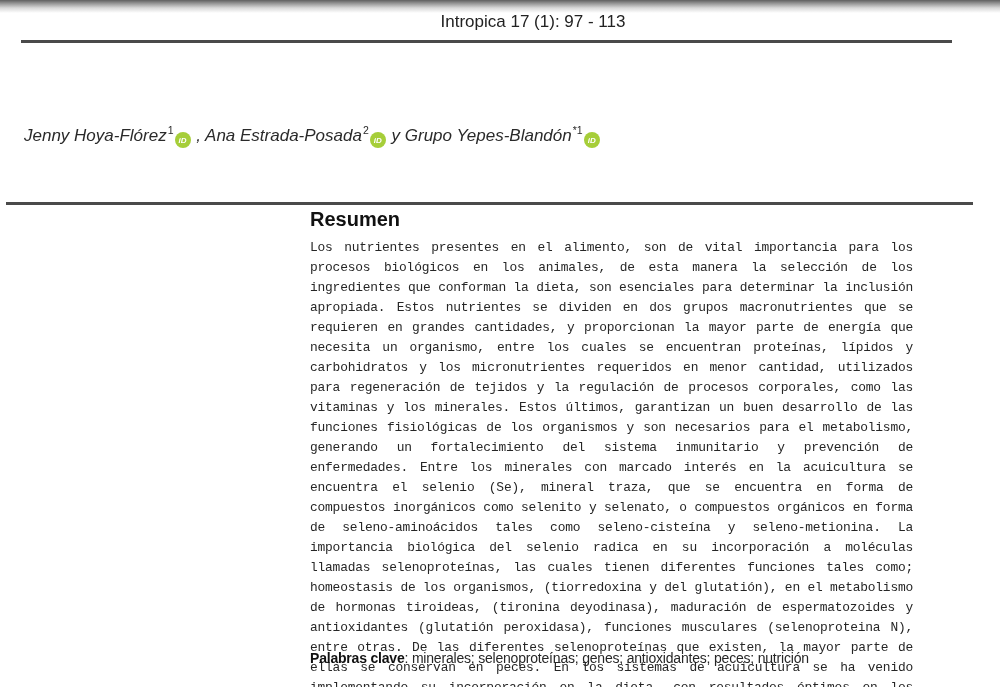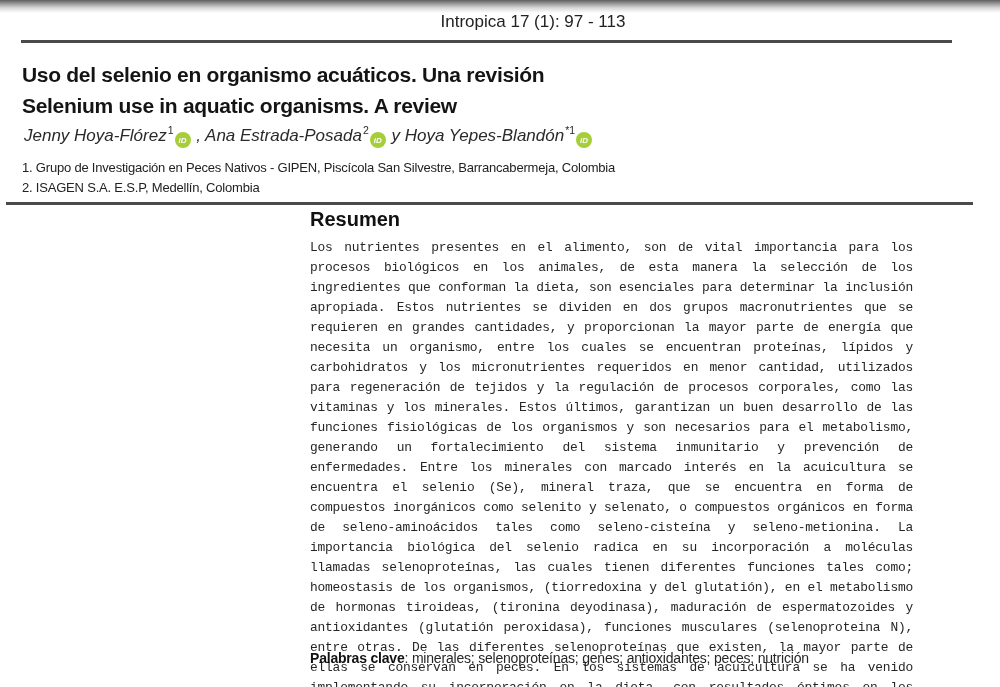--- a/index.html
+++ b/index.html
@@ -119,33 +119,25 @@
 <body>
 
 <div class="page">
 
   <div class="top-shade"></div>
 
   <div class="journal-header">Intropica 17 (1): 97 - 113</div>
 
   <div class="rule rule-1"></div>
 
-  <h1 class="title-block">
-    <span>Uso del selenio en organismo acuáticos. Una revisión</span>
-    <span>Selenium use in aquatic organisms. A review</span>
-  </h1>
 
   <div class="authors-line">
-    <span>Jenny Hoya-Flórez</span><sup>1</sup><span class="orcid-badge">iD</span><span class="author-sep"> , </span><span>Ana Estrada-Posada</span><sup>2</sup><span class="orcid-badge">iD</span><span class="author-sep"> y </span><span>Hoya Yepes-Blandón</span><sup>*1</sup><span class="orcid-badge">iD</span>
+    <span>Jenny Hoya-Flórez</span><sup>1</sup><span class="orcid-badge">iD</span><span class="author-sep"> , </span><span>Ana Estrada-Posada</span><sup>2</sup><span class="orcid-badge">iD</span><span class="author-sep"> y </span><span>Grupo Yepes-Blandón</span><sup>*1</sup><span class="orcid-badge">iD</span>
   </div>
 
-  <div class="affiliations">
-    <div>1. Grupo de Investigación en Peces Nativos - GIPEN, Piscícola San Silvestre, Barrancabermeja, Colombia</div>
-    <div>2. ISAGEN S.A. E.S.P, Medellín, Colombia</div>
-  </div>
 
   <div class="rule rule-2"></div>
 
   <div class="abstract-col">
     <h2 class="abstract-heading">Resumen</h2>
     <p class="abstract-body">Los nutrientes presentes en el alimento, son de vital importancia para los procesos biológicos en los animales, de esta manera la selección de los ingredientes que conforman la dieta, son esenciales para determinar la inclusión apropiada. Estos nutrientes se dividen en dos grupos macronutrientes que se requieren en grandes cantidades, y proporcionan la mayor parte de energía que necesita un organismo, entre los cuales se encuentran proteínas, lípidos y carbohidratos y los micronutrientes requeridos en menor cantidad, utilizados para regeneración de tejidos y la regulación de procesos corporales, como las vitaminas y los minerales. Estos últimos, garantizan un buen desarrollo de las funciones fisiológicas de los organismos y son necesarios para el metabolismo, generando un fortalecimiento del sistema inmunitario y prevención de enfermedades. Entre los minerales con marcado interés en la acuicultura se encuentra el selenio (Se), mineral traza, que se encuentra en forma de compuestos inorgánicos como selenito y selenato, o compuestos orgánicos en forma de seleno-aminoácidos tales como seleno-cisteína y seleno-metionina. La importancia biológica del selenio radica en su incorporación a moléculas llamadas selenoproteínas, las cuales tienen diferentes funciones tales como; homeostasis de los organismos, (tiorredoxina y del glutatión), en el metabolismo de hormonas tiroideas, (tironina deyodinasa), maduración de espermatozoides y antioxidantes (glutatión peroxidasa), funciones musculares (selenoproteina N), entre otras. De las diferentes selenoproteínas que existen, la mayor parte de ellas se conservan en peces. En los sistemas de acuicultura se ha venido implementando su incorporación en la dieta, con resultados óptimos en los parámetros zootécnicos, en el fortalecimiento inmunológico, y en la expresión de genes. Esta revisión muestra la importancia de Se en peces, destacándose estudios que evalúan los efectos de suplementar dietas con Se para la alimentación de animales acuáticos en cautiverio y la necesidad de determinar requerimientos especie-específicos.</p>
     <p class="keywords-line">
       <b>Palabras clave</b><span>: minerales; selenoproteínas; genes; antioxidantes; peces; nutrición</span>
     </p>
   </div>

